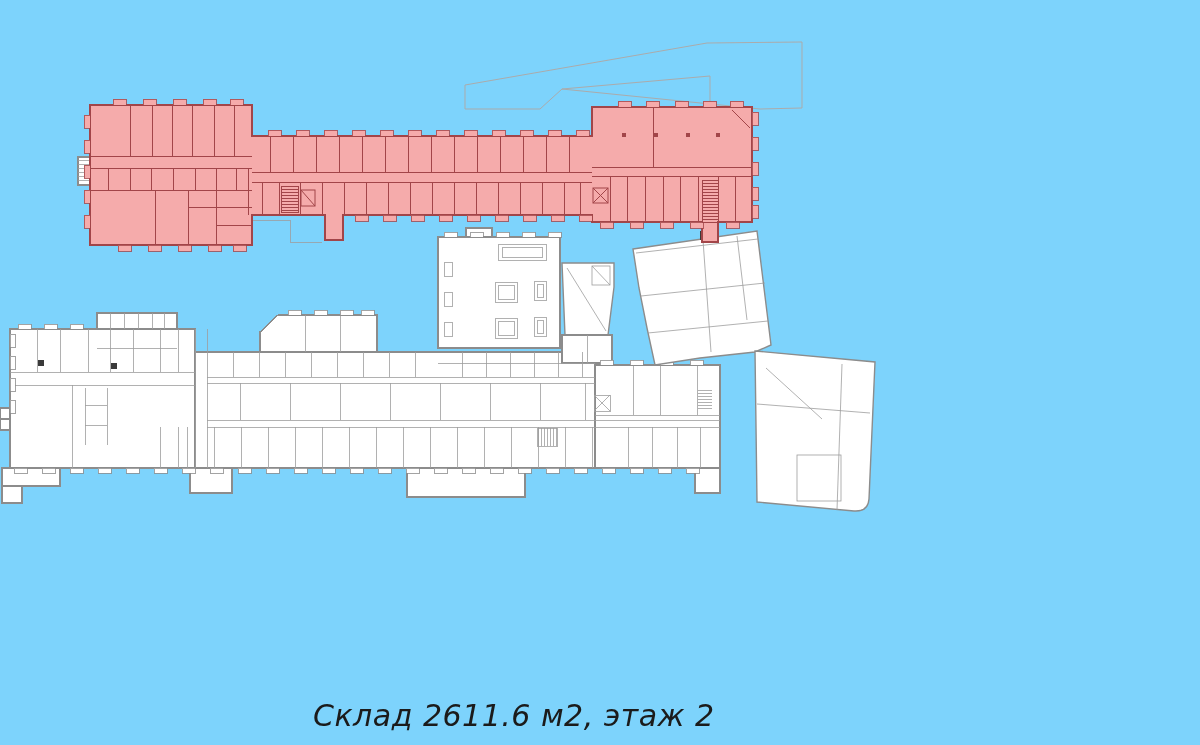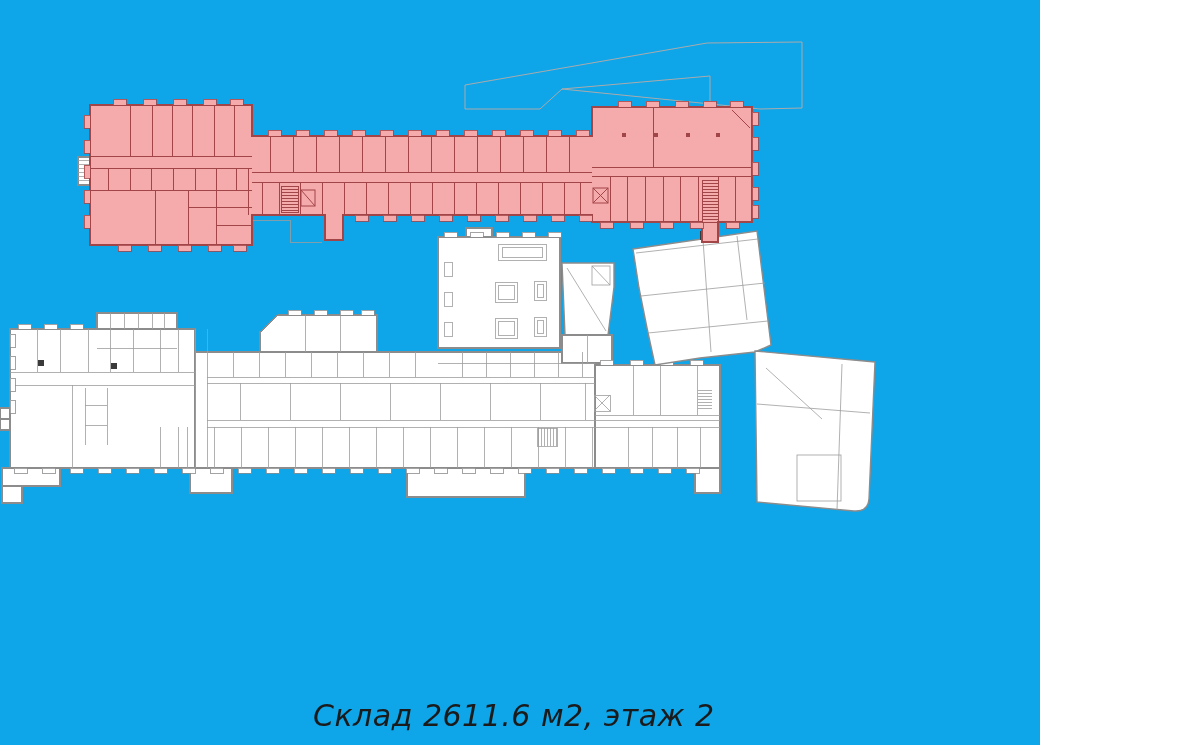--- a/index.html
+++ b/index.html
@@ -1,16 +1,16 @@
 <!DOCTYPE html>
 <html><head>
 <meta charset="utf-8">
 <style>
   html,body{margin:0;padding:0;background:#ffffff;}
-  .stage{position:relative;width:1040px;height:745px;background:#0ea5e9;overflow:hidden;
+  .stage{position:relative;width:1200px;height:745px;background:#7dd3fc;overflow:hidden;
          font-family:"DejaVu Sans","Liberation Sans",sans-serif;}
   svg{position:absolute;left:0;top:0;}
   .site-line{fill:none;stroke:#ababab;stroke-width:1;}
   .g-outer{fill:#ffffff;stroke:#8c8c8c;stroke-width:1.4;}
   .g-line{fill:none;stroke:#9d9d9d;stroke-width:0.8;}
   .g-teeth{fill:#ffffff;stroke:#8c8c8c;stroke-width:0.8;}
   .g-dark{fill:#3a3a3a;stroke:none;}
   .p-outer{stroke:#a24549;stroke-width:2.2;}
   .p-line{fill:none;stroke:#a24549;stroke-width:1;}
   .caption{position:absolute;left:313px;top:698px;width:600px;

